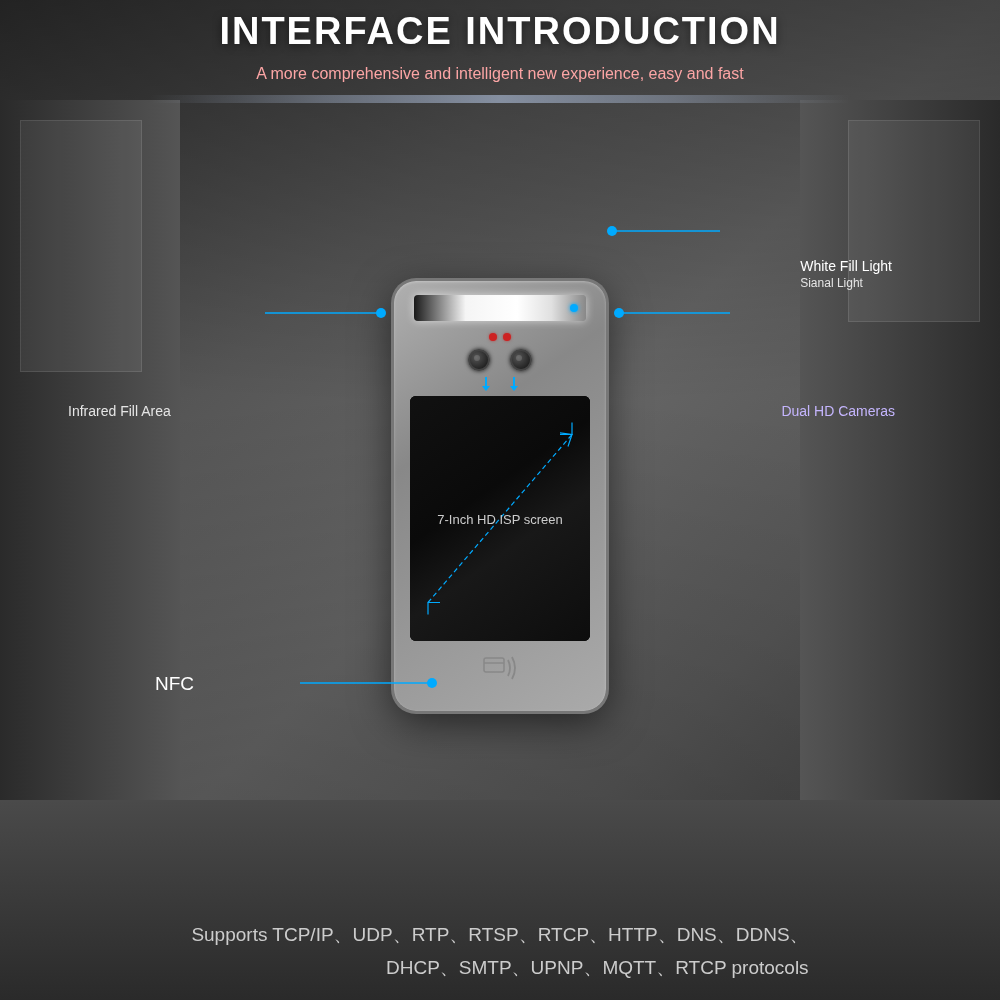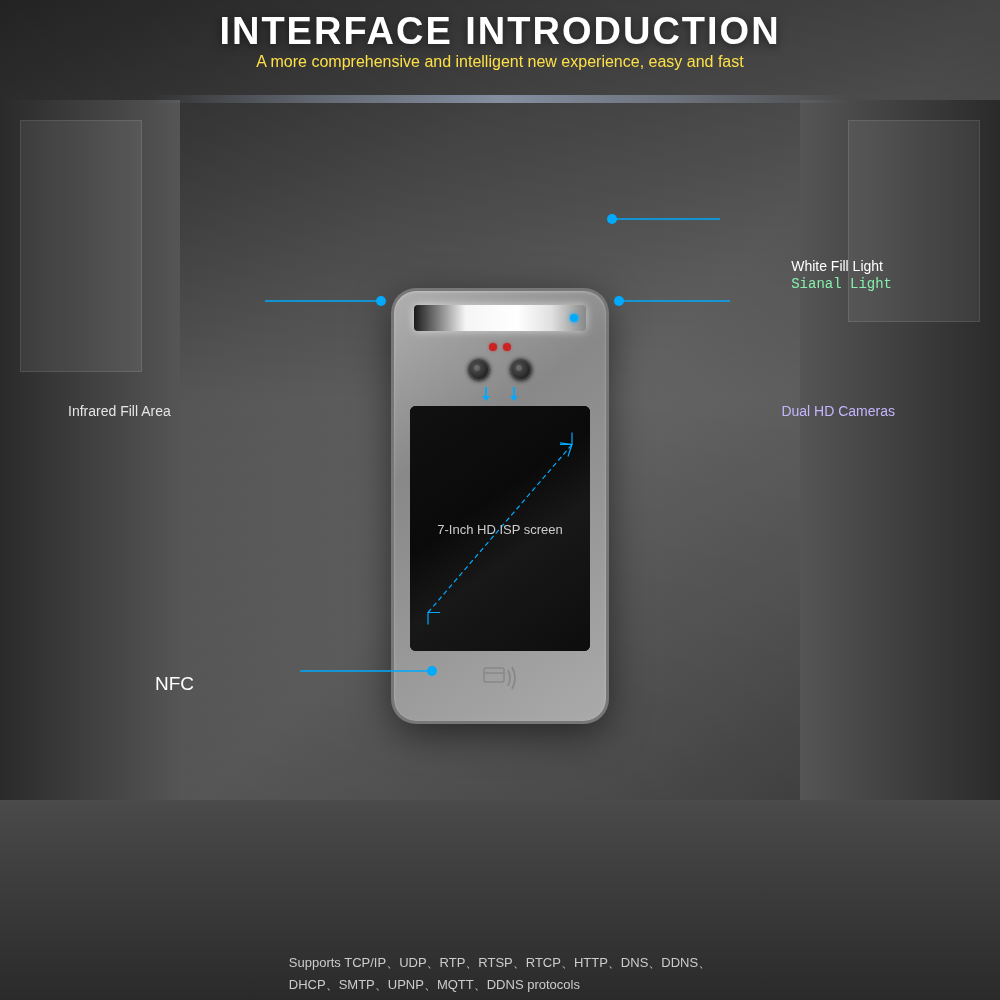--- a/index.html
+++ b/index.html
@@ -95,22 +95,22 @@
     .main-title {
       font-size: 38px;
       font-weight: 900;
       color: #ffffff;
       letter-spacing: 2px;
       text-shadow: 0 2px 8px rgba(0,0,0,0.5);
     }
 
     .subtitle {
       font-size: 16px;
-      color: #fde047;
-      margin-top: 0;
+      color: #fca5a5;
+      margin-top: 12px;
       font-weight: 400;
     }
 
     
     .device-area {
       position: relative;
       width: 100%;
       flex: 1;
       display: flex;
       justify-content: center;
@@ -292,36 +292,35 @@
     .nfc-icon {
       color: #aaa;
       font-size: 28px;
       line-height: 1;
     }
 
     
     .annotation {
       position: absolute;
       z-index: 10;
-      margin-top: 12px;
     }
 
     .ann-label {
       color: #ffffff;
       font-size: 14px;
       font-weight: 500;
       white-space: nowrap;
     }
 
     
     .protocols {
-      text-align: left;
+      text-align: right;
       color: #cccccc;
-      font-size: 13px;
-      padding: 10px 20px 4px;
+      font-size: 19px;
+      padding: 10px 20px 16px;
       line-height: 1.7;
       z-index: 10;
     }
 
     
     .annotations-svg {
       position: absolute;
       inset: 0;
       z-index: 8;
       pointer-events: none;
@@ -410,35 +409,35 @@
             <path d="M32 10 Q36 18 32 26" fill="none" stroke="#888" stroke-width="1.8"></path>
             <path d="M36 7 Q42 18 36 29" fill="none" stroke="#888" stroke-width="1.8"></path>
           </svg>
         </div>
       </div>
 
     </div>
 
     <div class="annotation" style="right: 108px; top: 175px;">
       <div class="ann-label" style="color:#fff; font-size:14px; font-weight:500;">White Fill Light</div>
-      <div class="ann-label" style="color:#86efac; font-size:14px; font-weight:500; margin-top:2px;font-family:Liberation Mono, monospace;">Sianal Light</div>
+      <div class="ann-label" style="color:#e5e5e5; font-size:12px; font-weight:500; margin-top:2px;">Sianal Light</div>
     </div>
 
     <div class="annotation" style="left: 68px; top: 320px;">
       <div class="ann-label" style="color:#e5e5e5; font-size:14px; font-weight:500;">Infrared Fill Area</div>
     </div>
 
     <div class="annotation" style="right: 105px; top: 320px;">
       <div class="ann-label" style="color:#c4b5fd; font-size:14px; font-weight:500;">Dual HD Cameras</div>
     </div>
 
     <div class="annotation" style="left: 155px; top: 590px;">
       <div class="ann-label" style="color:#fff; font-size:19px; font-weight:400;">NFC</div>
     </div>
 
   </div>
 
   <div class="protocols">
     <div>Supports TCP/IP、UDP、RTP、RTSP、RTCP、HTTP、DNS、DDNS、</div>
-    <div>DHCP、SMTP、UPNP、MQTT、DDNS protocols</div>
+    <div>DHCP、SMTP、UPNP、MQTT、RTCP protocols</div>
   </div>
 
 </div>
 
 </body></html>

